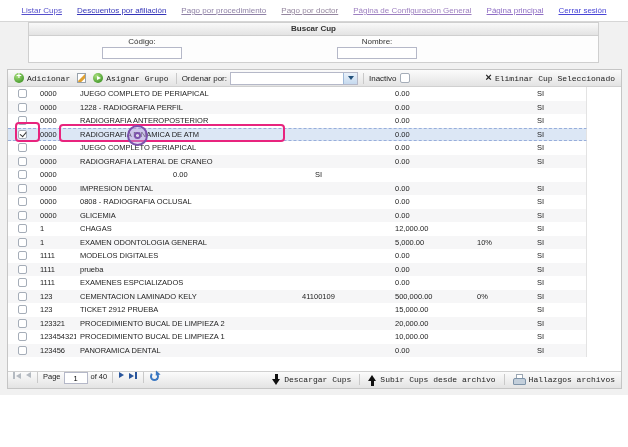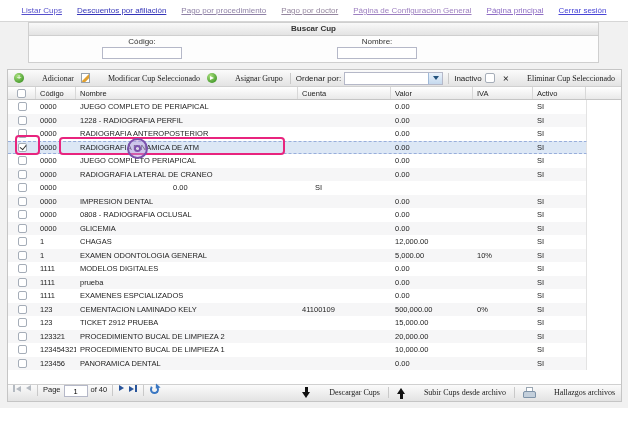--- a/index.html
+++ b/index.html
@@ -36,22 +36,22 @@
   .field-codigo{left:73px;}
   .field-nombre{left:308px;}
   .gap{height:6px;}
   
   .grid-panel{margin:0 6px 0 7px;border:1px solid #c5c5c5;background:#fff;}
   .toolbar{
     height:17px;display:flex;align-items:center;gap:3px;padding:0 4px;white-space:nowrap;
     background:linear-gradient(#fbfbfb,#e3e3e3);border-bottom:1px solid #d0d0d0;color:#222;
   }
   .tbtn{
-    display:inline-flex;align-items:center;gap:18px;border:0;background:transparent;
-    font-family:Liberation Serif, serif;font-size:8px;color:#222;padding:0 2px;cursor:pointer;line-height:15px;
+    display:inline-flex;align-items:center;gap:3px;border:0;background:transparent;
+    font-family:Liberation Mono, monospace;font-size:8px;color:#222;padding:0 2px;cursor:pointer;line-height:15px;
   }
   .tsep{width:1px;height:11px;background:#c9c9c9;margin:0 2px;flex:none;}
   .spacer{flex:1;}
   .tlabel{color:#222;}
   
   .ico{flex:none;display:inline-flex;align-items:center;justify-content:center;}
   .add-icon,.assign-icon{
     width:10px;height:10px;border-radius:50%;color:#fff;font-weight:bold;font-size:9px;line-height:1;
     background:radial-gradient(circle at 35% 30%,#a9e07d,#489c2e 75%);
   }
@@ -165,21 +165,20 @@
 
   <div class="grid-panel">
 
     <div class="toolbar">
       <button class="tbtn">
         <span class="ico add-icon"></span>
         <span>Adicionar</span>
       </button>
       <button class="tbtn">
         <span class="ico modify-icon"></span>
-        <span>Modificar Cup Seleccionado</span>
       </button>
       <button class="tbtn">
         <span class="ico assign-icon"></span>
         <span>Asignar Grupo</span>
       </button>
       <span class="tsep"></span>
       <span class="tlabel">Ordenar por:</span>
       <span class="combo">
         <span class="combo-input"></span>
         <span class="combo-trigger">
@@ -189,31 +188,20 @@
       <span class="tsep"></span>
       <span class="tlabel">Inactivo</span>
       <span class="checkbox"></span>
       <span class="spacer"></span>
       <button class="tbtn">
         <span class="ico delete-icon">×</span>
         <span>Eliminar Cup Seleccionado</span>
       </button>
     </div>
 
-    <div class="grid-header">
-      <div class="hcell w-check">
-        <span class="checkbox small"></span>
-      </div>
-      <div class="hcell w-codigo">Código</div>
-      <div class="hcell w-nombre">Nombre</div>
-      <div class="hcell w-cuenta">Cuenta</div>
-      <div class="hcell w-valor">Valor</div>
-      <div class="hcell w-iva">IVA</div>
-      <div class="hcell w-activo">Activo</div>
-    </div>
 
     <div class="grid-body">
       <div>
           <div class="grow">
     <div class="gcell w-check">
       <span class="checkbox small"></span>
     </div>
     <div class="gcell w-codigo">0000</div>
     <div class="gcell w-nombre">JUEGO COMPLETO DE PERIAPICAL</div>
     <div class="gcell w-cuenta"></div>

